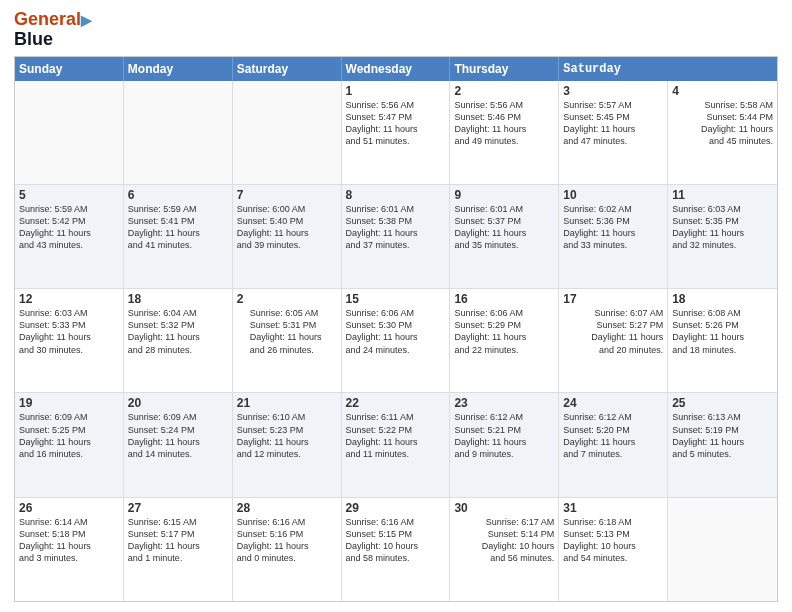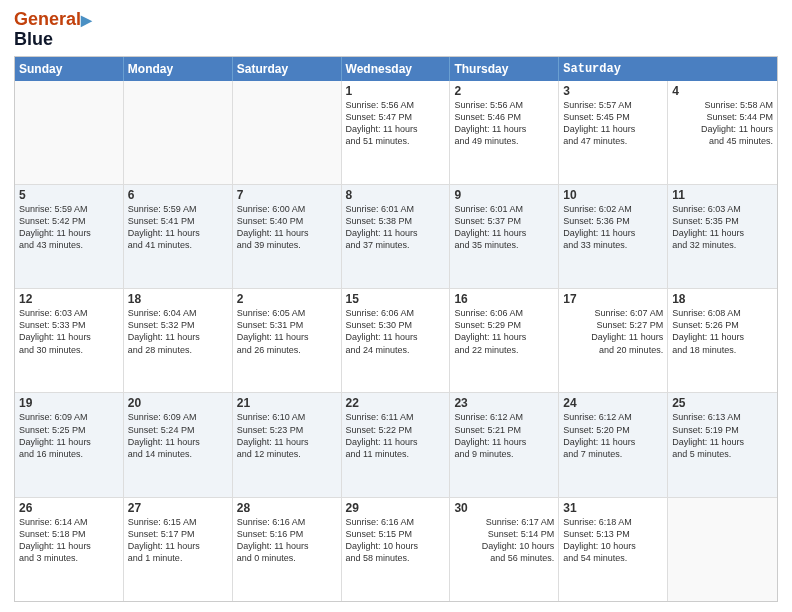--- a/index.html
+++ b/index.html
@@ -221,21 +221,21 @@
           </div>
           <div class="cal-cell">
             <span class="day-num">18</span>
             <div class="cell-text" style="white-space: pre-line;">Sunrise: 6:04 AM
 Sunset: 5:32 PM
 Daylight: 11 hours
 and 28 minutes.</div>
           </div>
           <div class="cal-cell">
             <span class="day-num">2</span>
-            <div class="cell-text" style="white-space: pre-line;">Sunrise: 6:05 AM
+            <div class="cell-text" style="white-space: pre-line; margin-left: 13px;">Sunrise: 6:05 AM
 Sunset: 5:31 PM
 Daylight: 11 hours
 and 26 minutes.</div>
           </div>
           <div class="cal-cell">
             <span class="day-num">15</span>
             <div class="cell-text" style="white-space: pre-line;">Sunrise: 6:06 AM
 Sunset: 5:30 PM
 Daylight: 11 hours
 and 24 minutes.</div>

